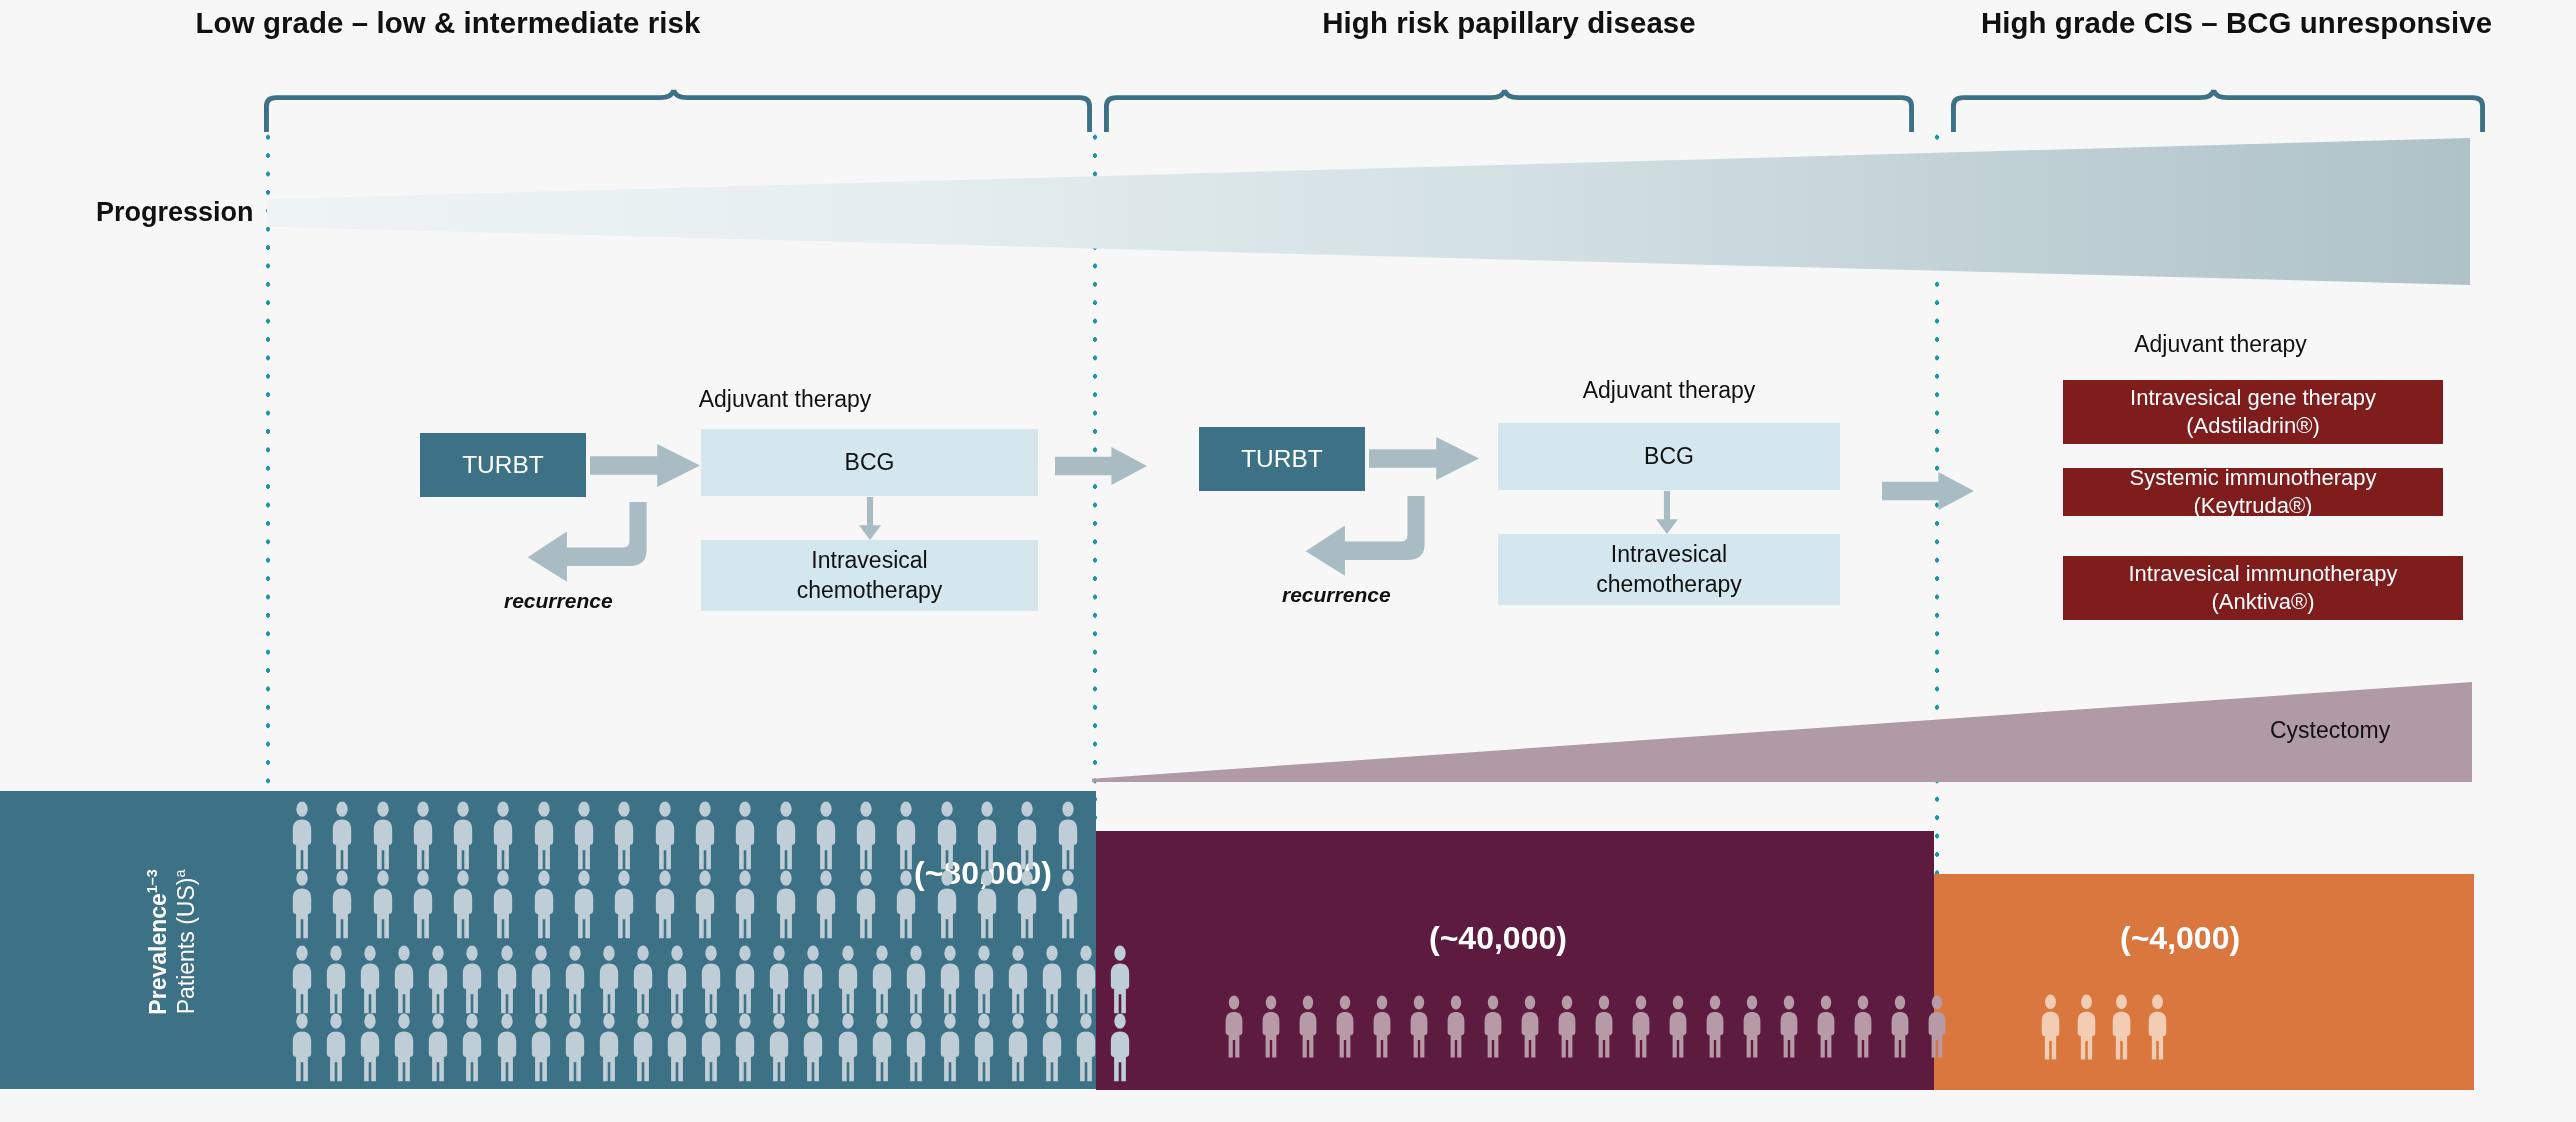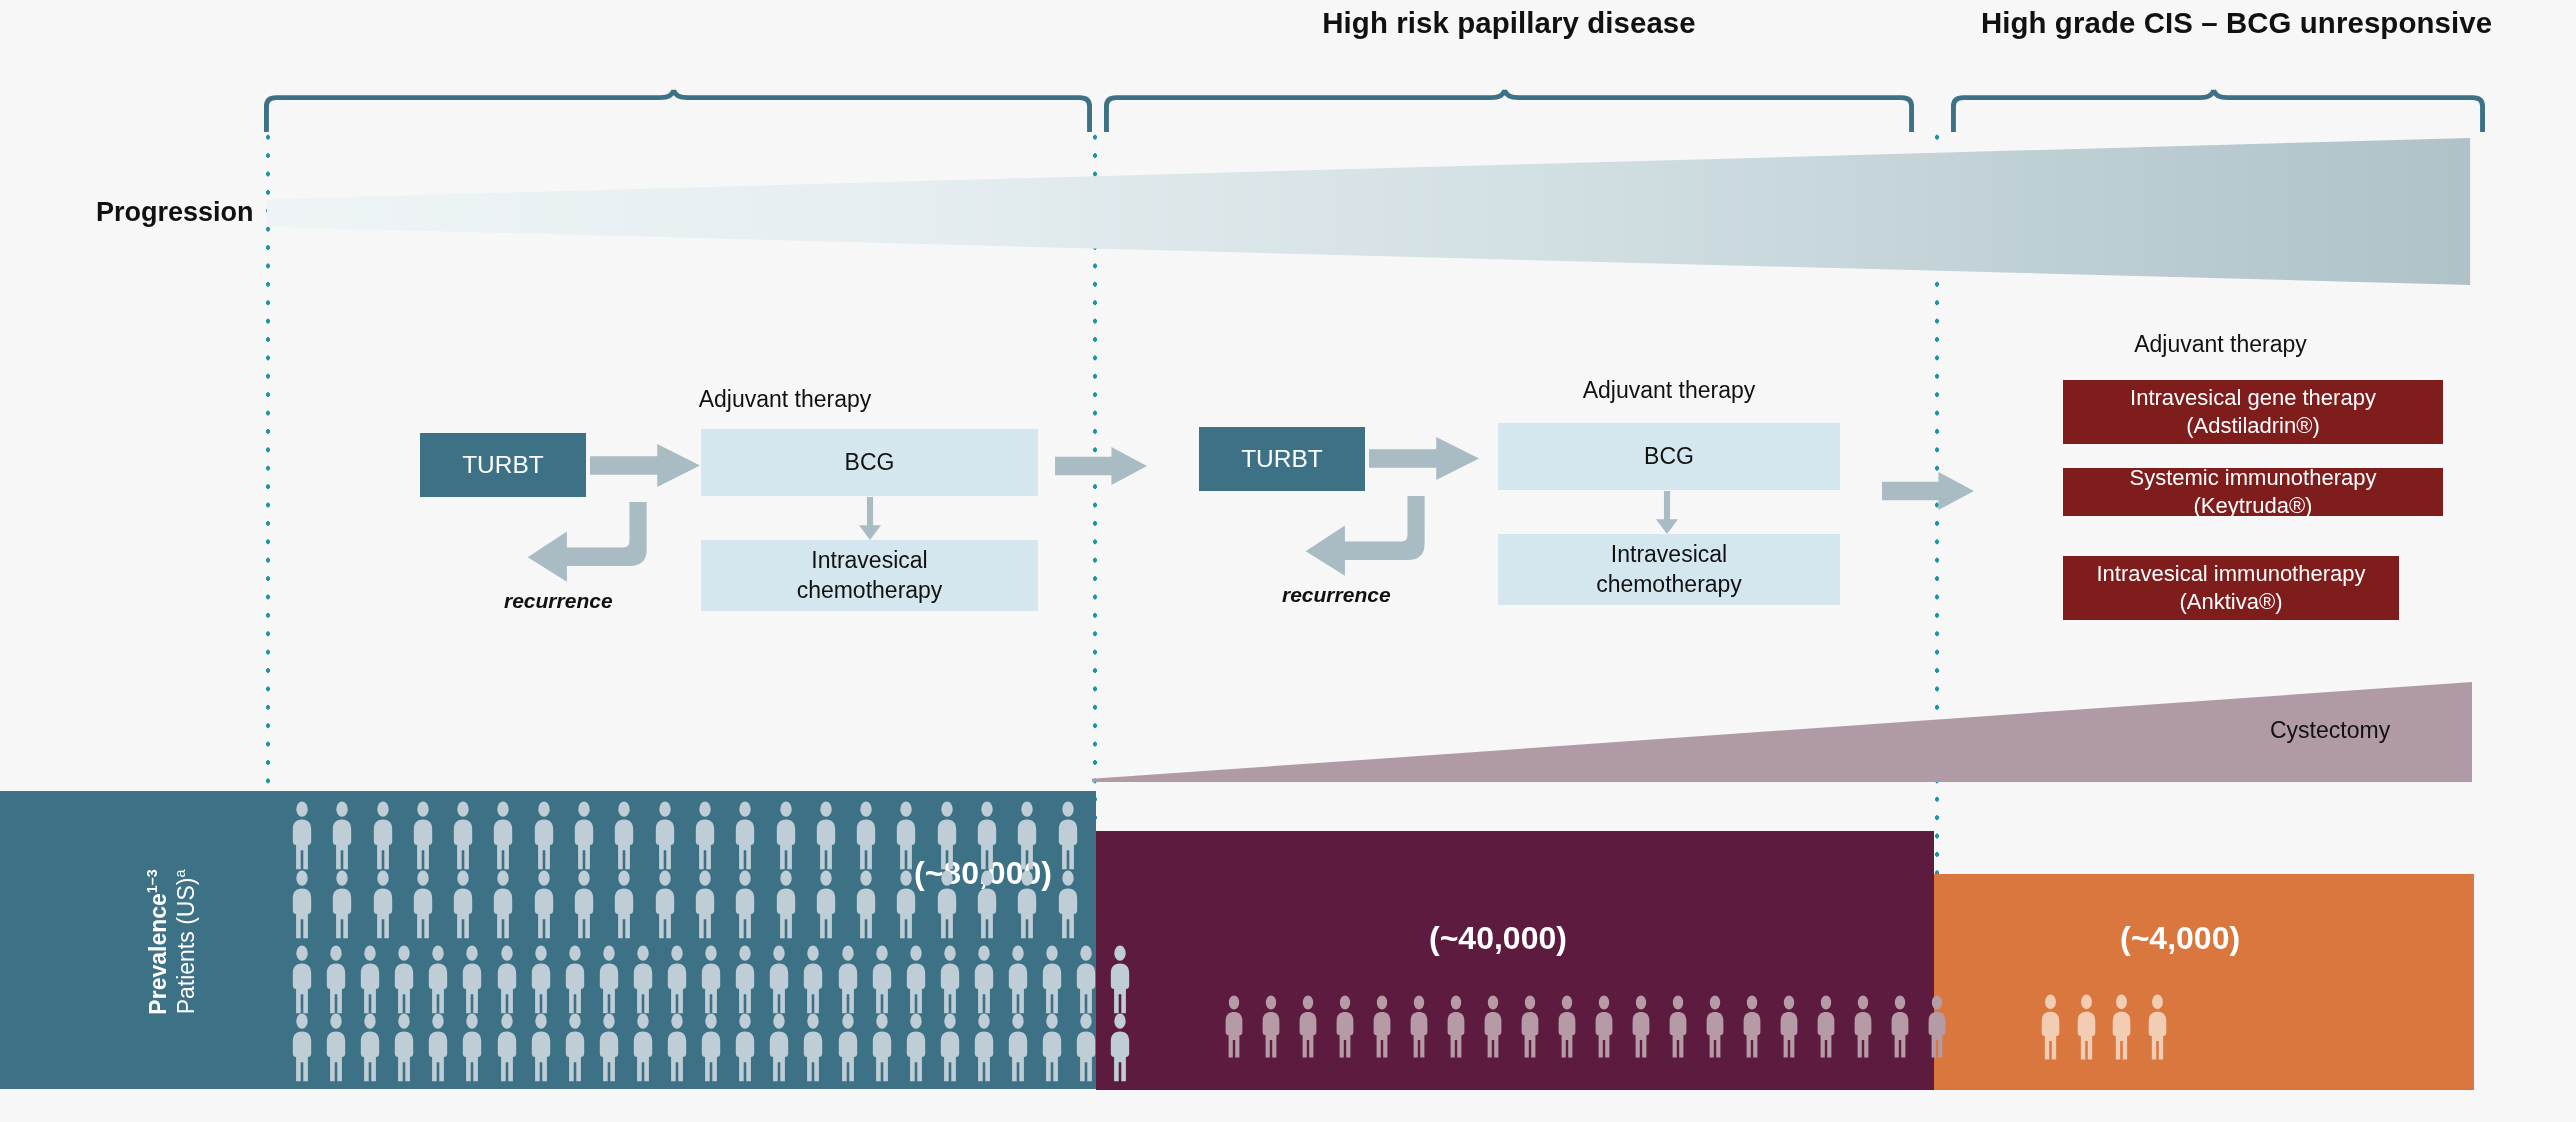--- a/index.html
+++ b/index.html
@@ -132,20 +132,21 @@
 
   
   .people-row{ position:absolute; display:flex; }
   .person{ display:block; }
 </style>
 </head>
 <body>
 
 <div id="stage">
 
+  <div class="col-title" style="left:86px; top:6.1px; width:724px;">Low grade – low &amp; intermediate risk</div>
   <div class="col-title" style="left:1104px; top:6.1px; width:810px;">High risk papillary disease</div>
   <div class="col-title" style="left:1951px; top:6.1px; width:571px;">High grade CIS – BCG unresponsive</div>
 
   <svg class="brace" style="left:264px; top:89px;" width="828" height="43" viewBox="0 0 1350 70">
     <path d="M4,68 L4,28 Q4,14 20,14 L645,14 Q665,14 668,2 Q671,14 691,14 L1330,14 Q1346,14 1346,28 L1346,68" fill="none" stroke="#3d7186" stroke-width="8" stroke-linecap="round"></path>
   </svg>
   <svg class="brace" style="left:1104px; top:89px;" width="810" height="43" viewBox="0 0 1320 70">
     <path d="M4,68 L4,28 Q4,14 20,14 L630,14 Q650,14 653,2 Q656,14 676,14 L1300,14 Q1316,14 1316,28 L1316,68" fill="none" stroke="#3d7186" stroke-width="8" stroke-linecap="round"></path>
   </svg>
   <svg class="brace" style="left:1951px; top:89px;" width="534" height="43" viewBox="0 0 870 70">
@@ -216,21 +217,21 @@
   <div class="recurrence" style="left:1282px; top:583px;">recurrence</div>
 
   <svg class="harrow" style="left:1882px; top:472px;" width="92" height="38" viewBox="0 0 150 62">
     <path d="M0,16 L92,16 L92,0 L150,31 L92,62 L92,46 L0,46 Z" fill="#a9bcc4"></path>
   </svg>
 
   <div class="adj-label" style="left:2012px; top:331px; width:417px;">Adjuvant therapy</div>
 
   <div class="salmonbox" style="left:2063px; top:380px; width:380px; height:64px;">Intravesical gene therapy<br>(Adstiladrin®)</div>
   <div class="salmonbox" style="left:2063px; top:468px; width:380px; height:48px;">Systemic immunotherapy<br>(Keytruda®)</div>
-  <div class="salmonbox" style="left:2063px; top:556px; width:336px; height:64px;">Intravesical immunotherapy<br>(Anktiva®)</div>
+  <div class="salmonbox" style="left:2063px; top:556px; width:400px; height:64px;">Intravesical immunotherapy<br>(Anktiva®)</div>
 
   <svg class="wedge-cyst" style="left:1092px; top:650px;" width="1380" height="132" viewBox="0 0 2250 215">
     <polygon points="0,210 2250,52 2250,215 0,215" fill="#b09aa5"></polygon>
   </svg>
   <div class="cyst-label" style="left:2270px; top:717px;">Cystectomy</div>
 
   <div class="prev-block prev-teal" style="left:0px; top:791px; width:1096px; height:298px;"></div>
   <div class="prev-block prev-purple" style="left:1096px; top:831px; width:838px; height:259px;"></div>
   <div class="prev-block prev-orange" style="left:1934px; top:874px; width:540px; height:216px;"></div>
 

